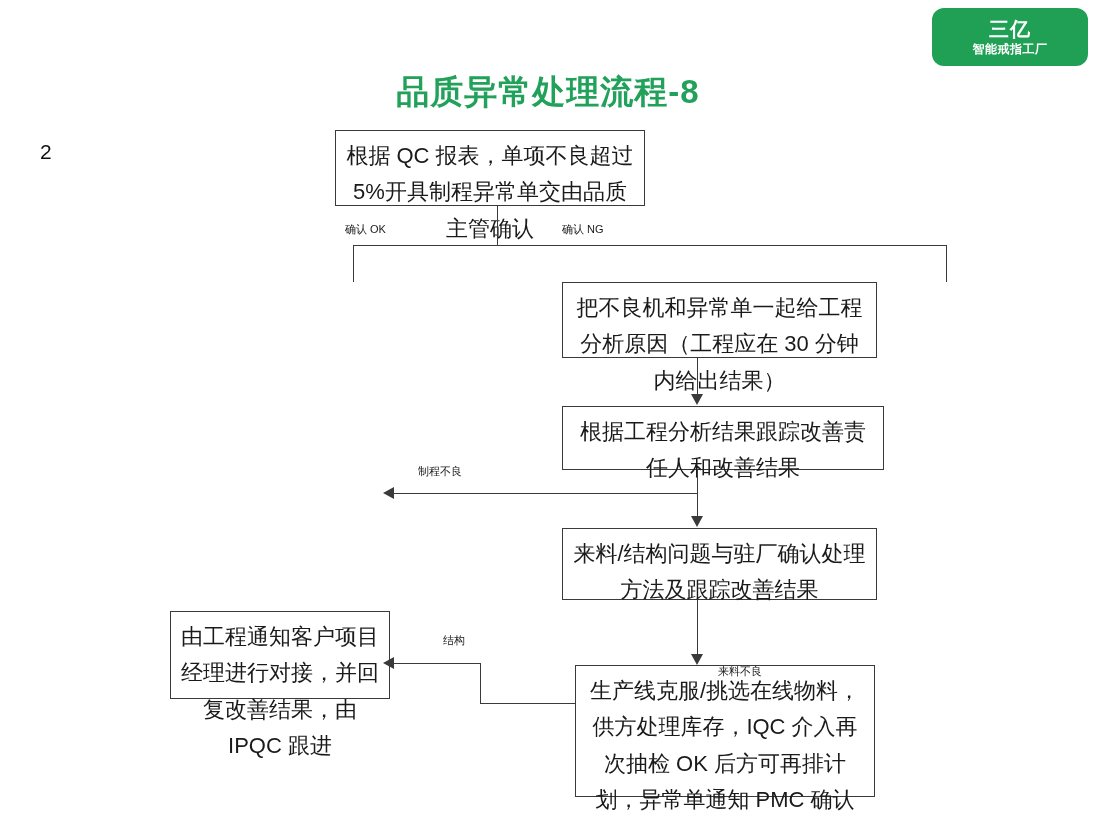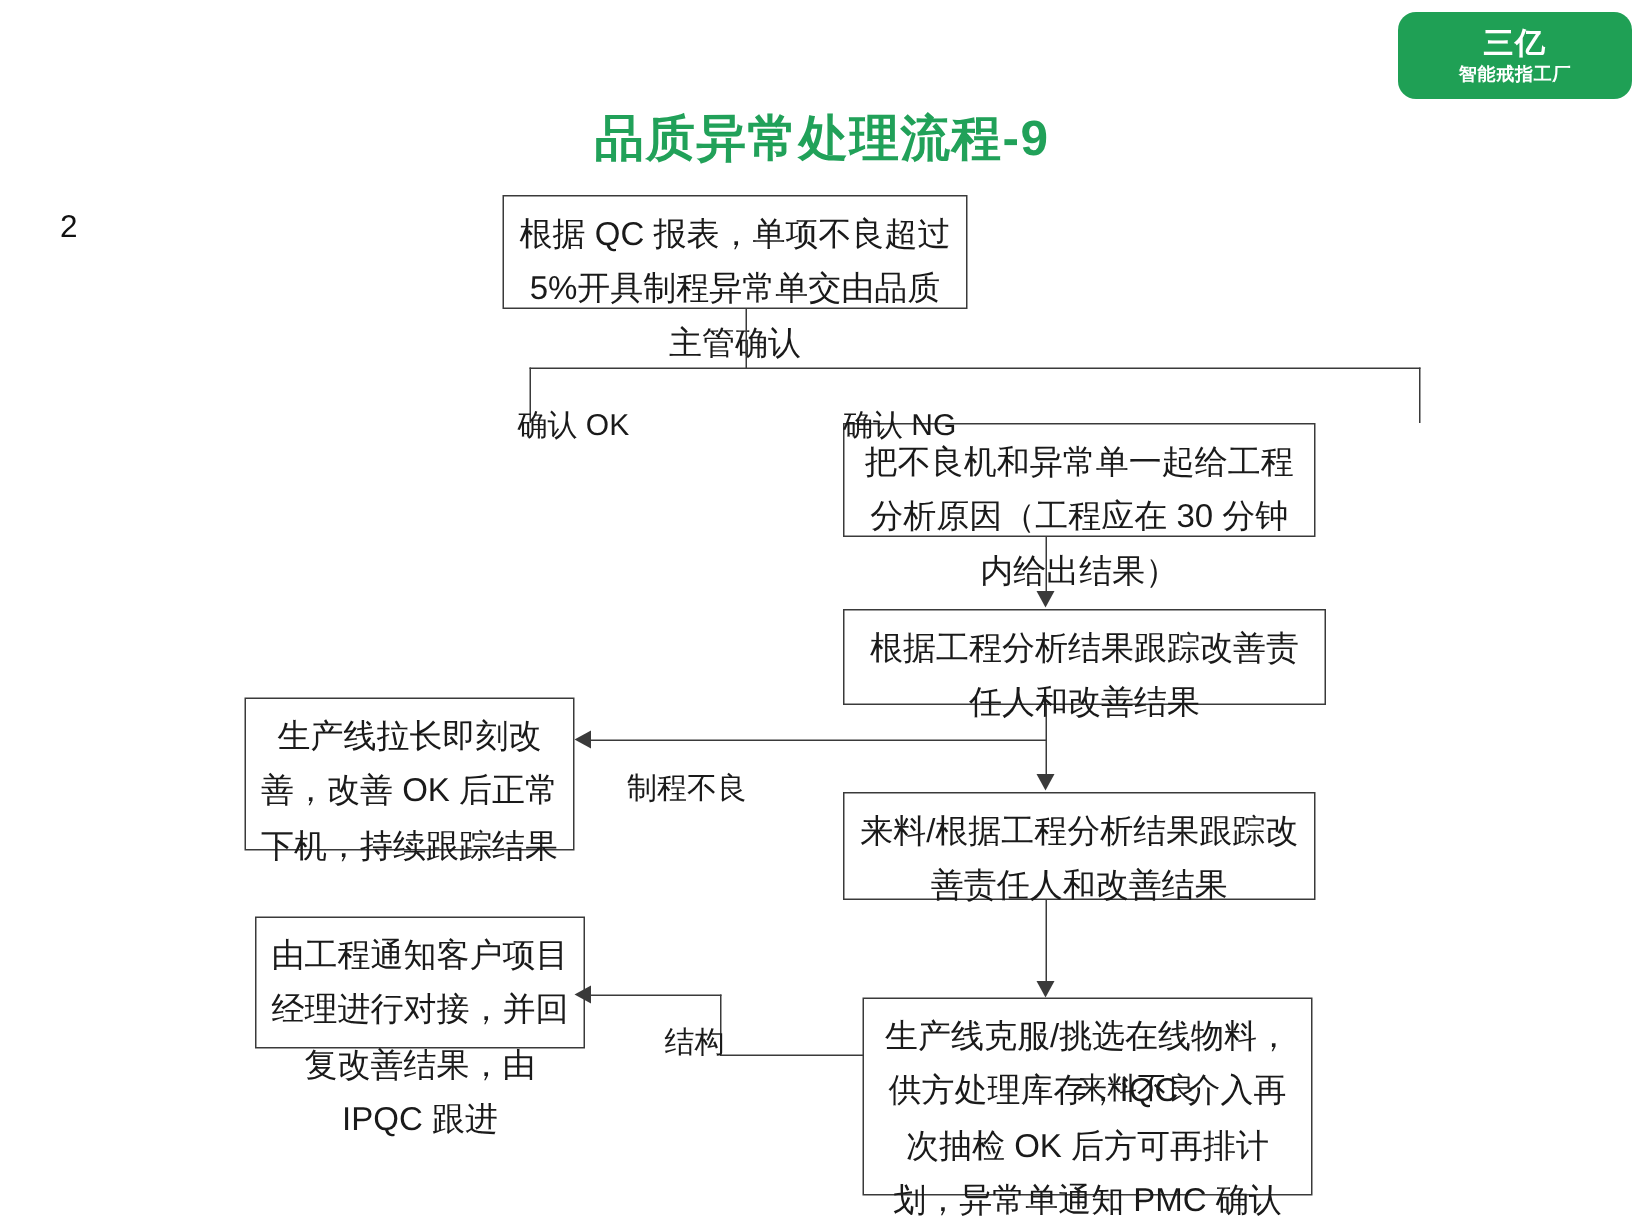--- a/index.html
+++ b/index.html
@@ -95,50 +95,48 @@
     width: 0;
     height: 0;
     border-top: 6.5px solid transparent;
     border-bottom: 6.5px solid transparent;
     border-right: 11px solid #3a3a3a;
   }
 
   
   .edge-label {
     position: absolute;
-    font-size: 20px;
+    font-size: 11px;
     color: #1a1a1a;
     white-space: nowrap;
-    margin-top: 48px;
   }
 </style>
 </head>
 <body>
 
 <div id="page">
 
   <div class="brand-badge">
     <span class="line1">三亿</span>
     <span class="line2">智能戒指工厂</span>
   </div>
 
-  <div class="page-title">品质异常处理流程-9</div>
+  <div class="page-title">品质异常处理流程-8</div>
 
   <div class="slide-number">2</div>
 
   <div class="node" style="left:335px; top:130px; width:310px; height:76px;">根据 QC 报表，单项不良超过 5%开具制程异常单交由品质主管确认</div>
 
 
   <div class="node" style="left:562px; top:282px; width:315px; height:76px;">把不良机和异常单一起给工程分析原因（工程应在 30 分钟内给出结果）</div>
 
   <div class="node" style="left:562px; top:406px; width:322px; height:64px;font-family:Liberation Serif, serif;">根据工程分析结果跟踪改善责任人和改善结果</div>
 
-  <div class="node" style="left:163px; top:465px; width:220px; height:102px;">生产线拉长即刻改善，改善 OK 后正常下机，持续跟踪结果</div>
 
-  <div class="node" style="left:562px; top:528px; width:315px; height:72px;">来料/根据工程分析结果跟踪改善责任人和改善结果</div>
+  <div class="node" style="left:562px; top:528px; width:315px; height:72px;">来料/结构问题与驻厂确认处理方法及跟踪改善结果</div>
 
   <div class="node" style="left:170px; top:611px; width:220px; height:88px;">由工程通知客户项目经理进行对接，并回复改善结果，由 IPQC 跟进</div>
 
   <div class="node" style="left:575px; top:665px; width:300px; height:132px;">生产线克服/挑选在线物料，供方处理库存，IQC 介入再次抽检 OK 后方可再排计划，异常单通知 PMC 确认知悉</div>
 
   <div class="conn vline" style="left:497px; top:206px; height:40px;"></div>
   <div class="conn hline" style="left:353px; top:245px; width:594px;"></div>
 
   <div class="conn vline" style="left:353px; top:245px; height:37px;"></div>
 

